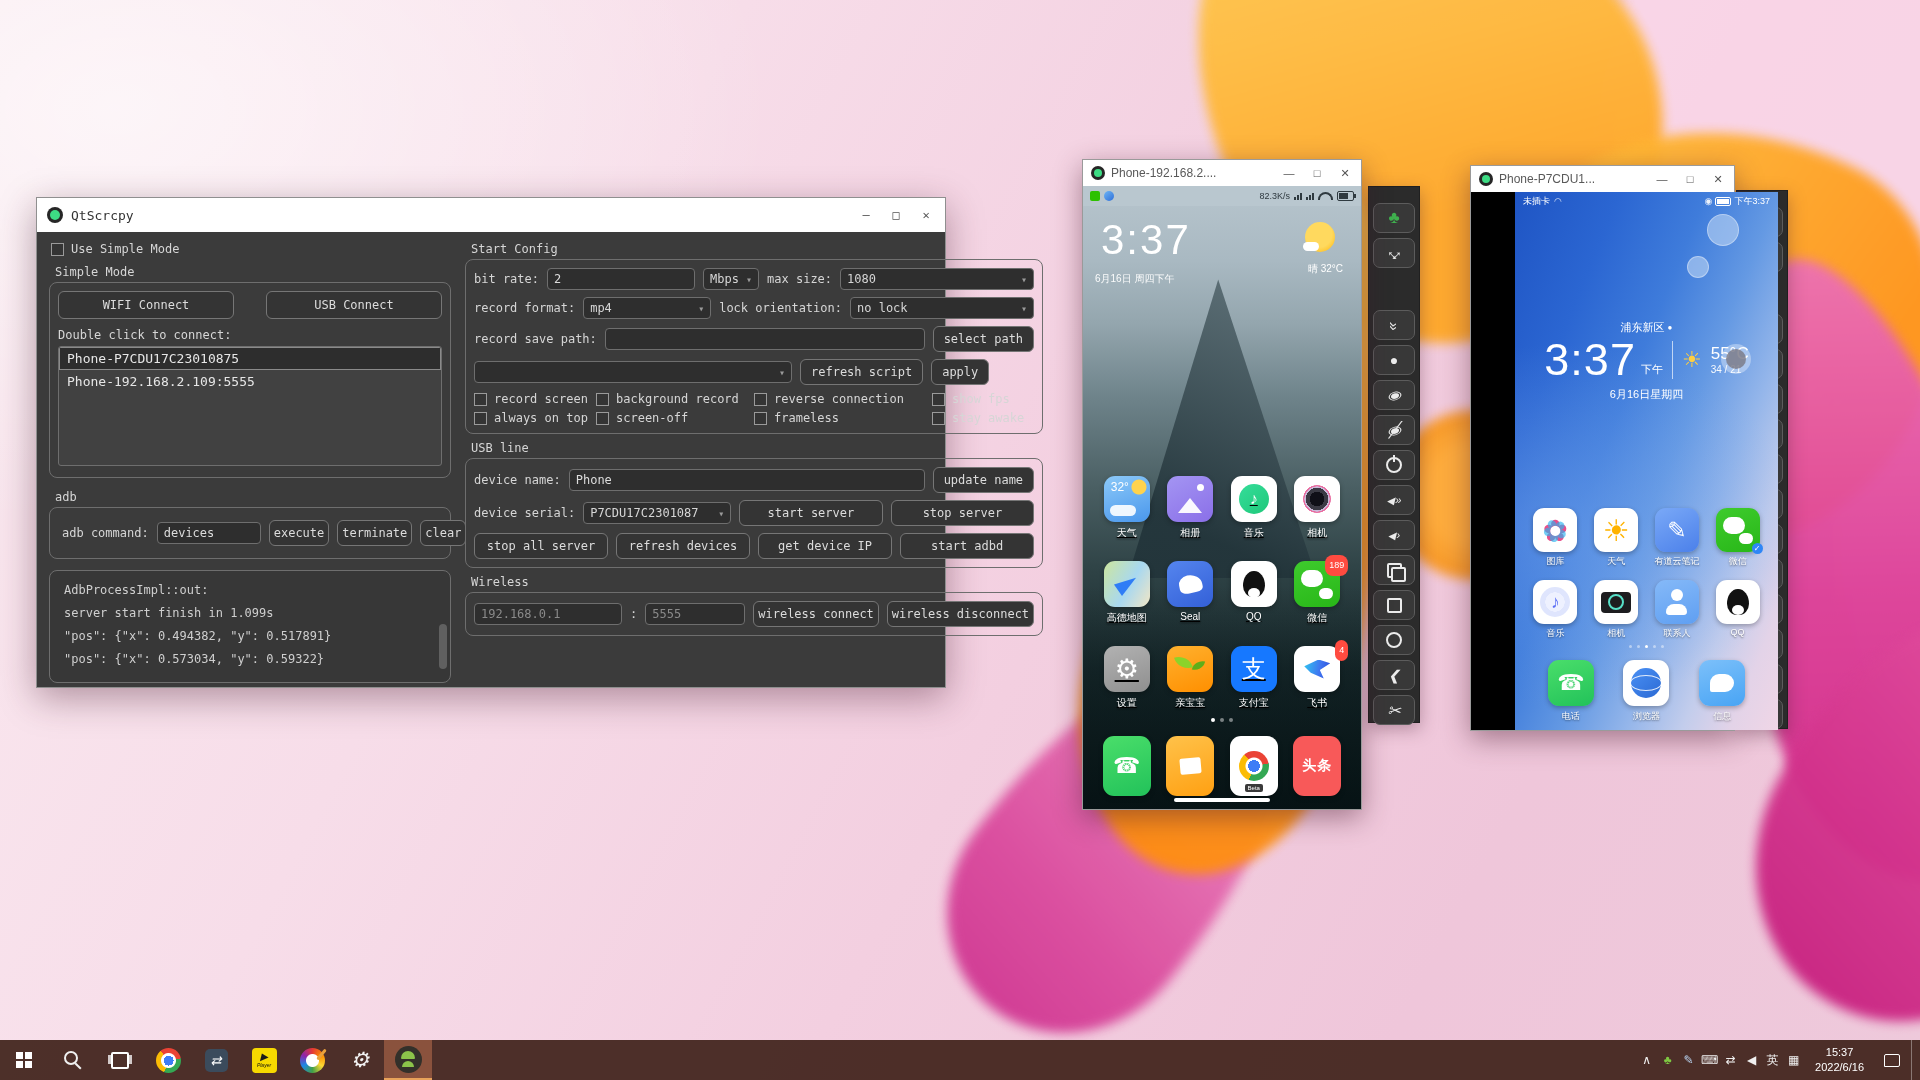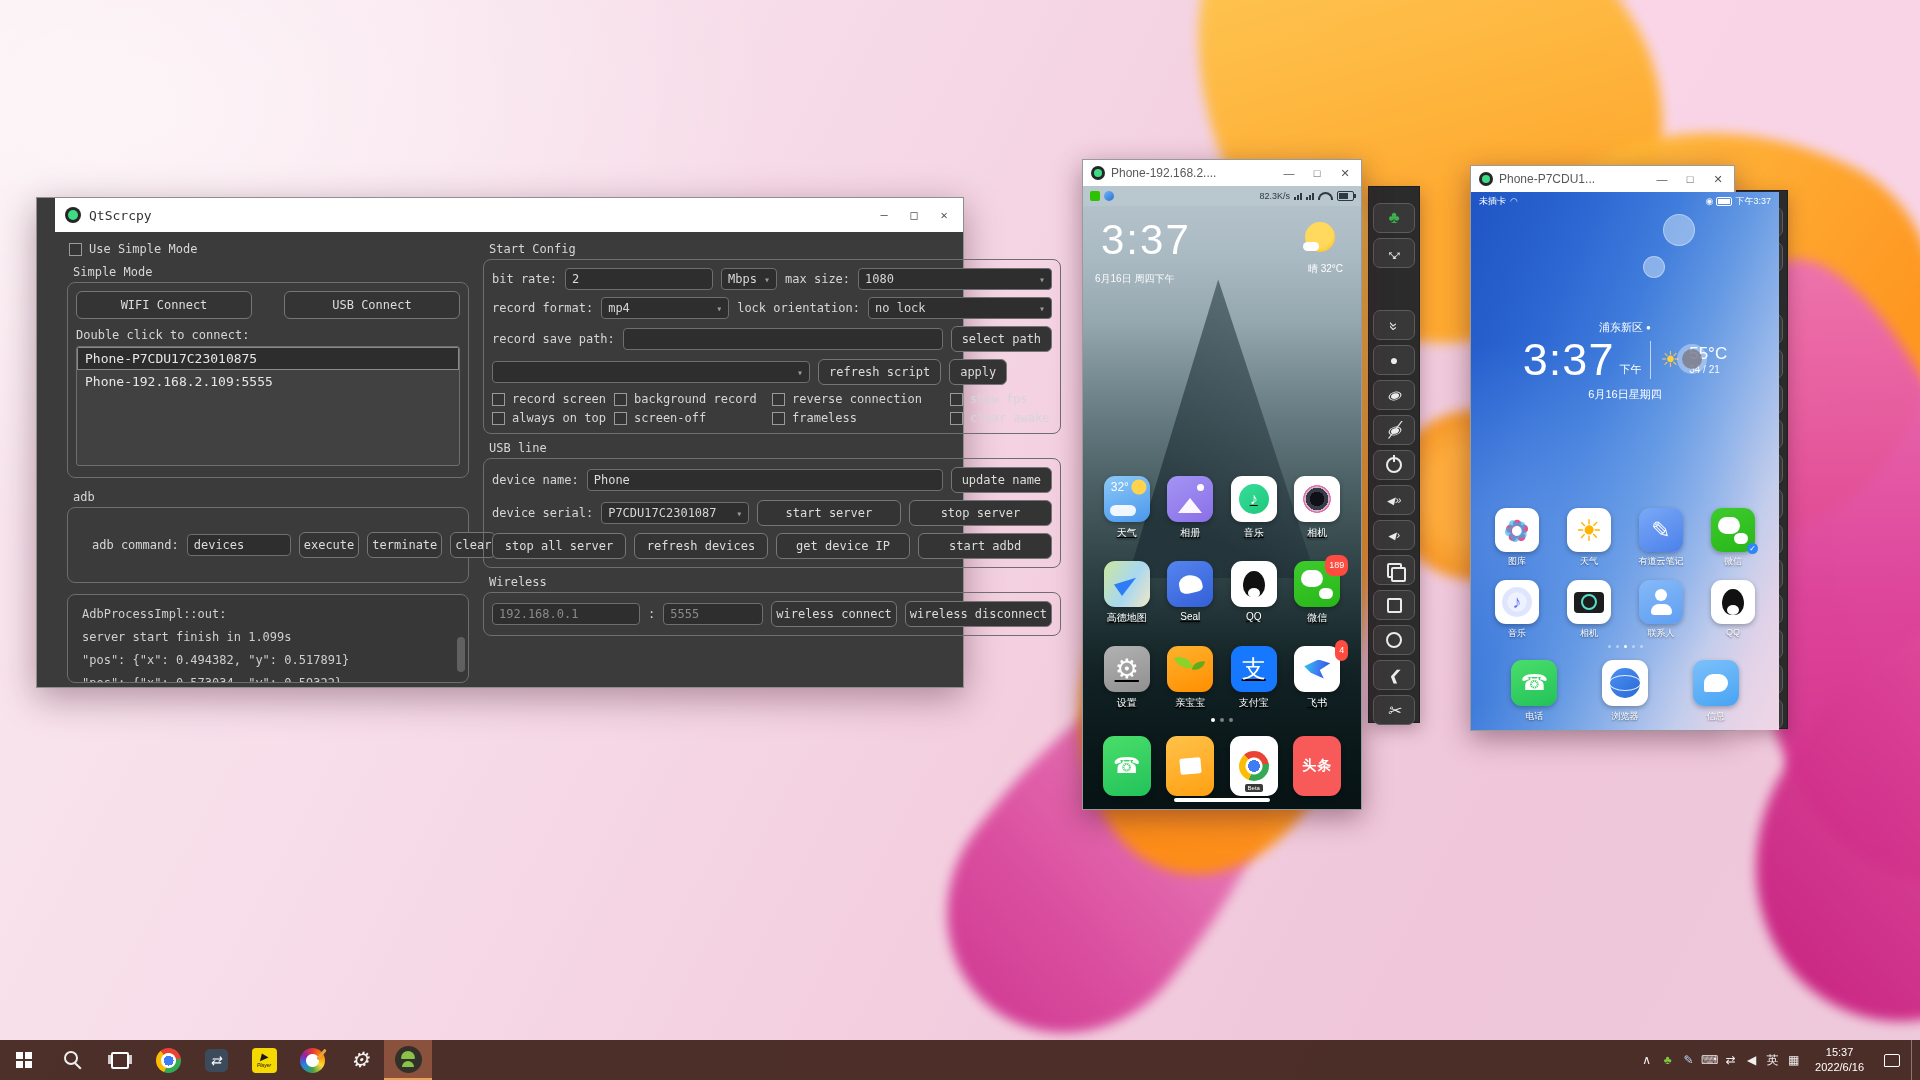--- a/index.html
+++ b/index.html
@@ -26,21 +26,21 @@
     background:linear-gradient(200deg,#e85aa6 0%,#c92180 90%);border-radius:50%/60% 60% 40% 40%;}
   .pe-m3{left:1005px;top:615px;width:245px;height:440px;transform:rotate(38deg);
     background:linear-gradient(190deg,#f296c7 0%,#da4a9d 70%,#cf3390 100%);
     border-radius:52% 48% 50% 50%/66% 66% 30% 30%;}
   .pe-p1{left:1590px;top:-80px;width:430px;height:380px;transform:rotate(44deg);
     background:rgba(250,215,233,.85);border-radius:50%;}
   .pe-p2{left:1835px;top:280px;width:210px;height:520px;transform:rotate(-8deg);
     background:rgba(252,228,241,.8);border-radius:50%;}
   
   .win{position:absolute;z-index:10;background:#3b3b3b;border:1px solid #8f8f8f;
-    box-shadow:0 10px 34px rgba(70,25,45,.4);padding-left:18px;}
+    box-shadow:0 10px 34px rgba(70,25,45,.4);}
   .titlebar{height:34px;background:#ffffff;display:flex;align-items:center;padding:0 4px 0 10px;}
   .titlebar .t-title{font-size:13px;color:#333;margin-left:8px;flex:1;}
   .wc{width:30px;height:26px;display:flex;align-items:center;justify-content:center;
     color:#555;font-size:12px;}
   .mini-android{width:16px;height:16px;border-radius:50%;background:#262626;position:relative;flex:none;}
   .mini-android::before{content:"";position:absolute;inset:3px;border-radius:50%;background:#3ddc84;}
   
   #qtwin{left:36px;top:197px;width:908px;height:489px;font-family:"DejaVu Sans Mono",monospace;}
   .qbody{display:flex;gap:14px;padding:6px 12px 10px;color:#d6d6d6;font-size:12px;height:445px;}
   .qleft{width:402px;flex:none;display:flex;flex-direction:column;}
@@ -125,25 +125,25 @@
     display:flex;align-items:center;justify-content:center;font-size:8px;top:auto;bottom:-2px;right:-3px;}
   .dots{position:absolute;left:0;width:100%;display:flex;justify-content:center;gap:5px;z-index:2;}
   .dots span{width:4px;height:4px;border-radius:50%;background:rgba(255,255,255,.45);}
   .dots .on{background:#fff;}
   #dots1{top:532px;}
   #dock1{top:550px;grid-auto-rows:60px;}
   #dock1 .ic{width:48px;height:60px;}
   .homebar{position:absolute;left:50%;bottom:7px;transform:translateX(-50%);width:96px;
     height:4px;border-radius:2px;background:#fff;z-index:3;}
   
-  #screen2{width:308px;height:538px;
+  #screen2{width:263px;height:538px;
     background:
       radial-gradient(340px 260px at 18% 62%, rgba(110,160,235,.55), transparent 70%),
       linear-gradient(112deg,#1f55c4 0%,#2b66d2 22%,#3f7cdb 40%,#6499e3 55%,#93b5ea 68%,
-        #c3cdec 80%,#e3d3e8 90%,#f0d6e6 100%);}
+        #c3cdec 80%,#e3d3e8 90%,#f0d6e6 100%); margin-left: 44px;}
   .bubble{position:absolute;border-radius:50%;background:rgba(198,220,246,.55);
     border:1px solid rgba(255,255,255,.35);}
   .ball{position:absolute;left:206px;top:152px;width:30px;height:30px;border-radius:50%;
     background:rgba(255,255,255,.35);display:flex;align-items:center;justify-content:center;z-index:4;}
   .ball::before{content:"";width:20px;height:20px;border-radius:50%;background:rgba(125,125,138,.85);}
   .sbar2{position:relative;z-index:3;height:18px;display:flex;align-items:center;gap:4px;
     padding:0 8px;font-size:9px;color:#fff;}
   .s2right{margin-left:auto;display:flex;align-items:center;gap:3px;}
   .batt2{width:14px;height:7px;border:1px solid #fff;border-radius:2px;position:relative;}
   .batt2::before{content:"";position:absolute;inset:1px;background:#fff;}
@@ -374,21 +374,21 @@
           <div class="btn">USB Connect</div>
         </div>
         <div>Double click to connect:</div>
         <div class="list">
             <div class="litem sel">Phone-P7CDU17C23010875</div>
             <div class="litem">Phone-192.168.2.109:5555</div>
           </div>
       </div>
       <div class="gtitle" style="margin-top:12px;">adb</div>
       <div class="gbox">
-        <div class="row" style="margin:16px;">
+        <div class="row" style="margin:4px;">
           <span class="lbl">adb command:</span>
           <input class="inp" style="width: 104px;" value="devices">
           <span class="adb-btns" style="display:flex;gap:8px;flex:1;">
               <div class="btn grow">execute</div>
               <div class="btn grow">terminate</div>
               <div class="btn grow">clear</div>
             </span>
         </div>
       </div>
       <div class="log">
@@ -465,21 +465,21 @@
             <label class="chk">
               <span class="cbox"></span>
               <span>screen-off</span>
             </label>
             <label class="chk">
               <span class="cbox"></span>
               <span>frameless</span>
             </label>
             <label class="chk">
               <span class="cbox"></span>
-              <span>clear awake</span>
+              <span>stay awake</span>
             </label>
           </div>
       </div>
 
       <div class="gtitle">USB line</div>
       <div class="gbox">
         <div class="row">
           <span class="lbl">device name:</span>
           <input class="inp" style="flex: 1 1 0%;" value="Phone">
           <div class="btn">update name</div>

